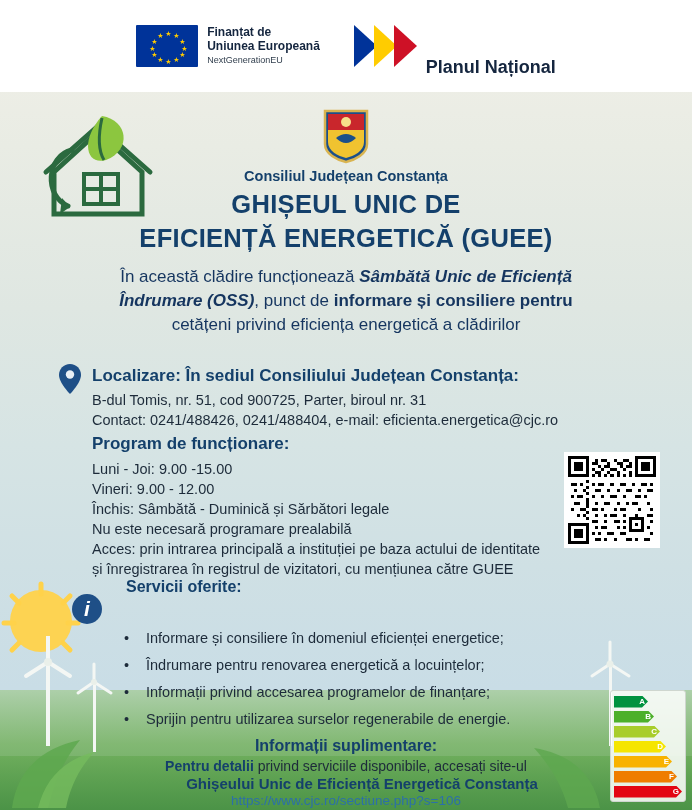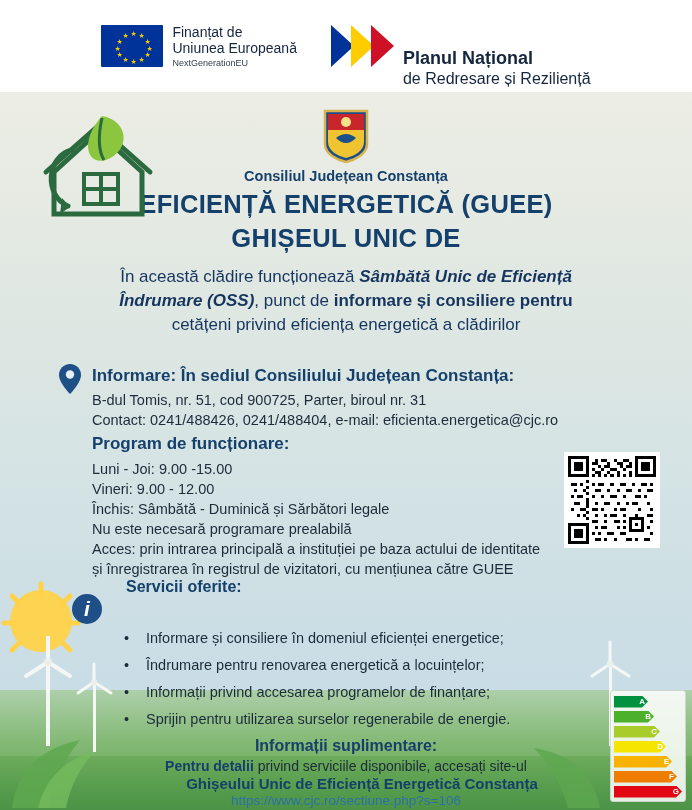--- a/index.html
+++ b/index.html
@@ -39,21 +39,21 @@
     position: relative;
     border-radius: 1px;
   }
   .eu-star {
     position: absolute;
     color: #FFCC00;
     font-size: 7px;
     line-height: 7px;
   }
   .eu-text { line-height: 1.16; }
-  .eu-text .l1, .eu-text .l2 { font-size: 14px; font-weight: normal; color: #15263f; }
+  .eu-text .l1, .eu-text .l2 { font-size: 12px; font-weight: bold; color: #15263f; }
   .eu-text .l3 { font-size: 9px; color: #33404f; margin-top: 1px; }
 
   .gov-block { text-align: center; color: #1b3a6b; }
   .gov-top, .gov-bottom {
     font-size: 7.5px; font-weight: bold; letter-spacing: 1.1px;
   }
   .gov-seal {
     width: 40px; height: 40px;
     border: 2px solid #1b3a6b;
     border-radius: 50%;
@@ -331,21 +331,20 @@
 
 
     <div class="pnrr-block">
       <div class="pnrr-arrows">
         <span class="arrow a1"></span>
         <span class="arrow a2"></span>
         <span class="arrow a3"></span>
       </div>
       <div class="pnrr-text">
         <div class="p1">Planul Național</div>
-        <div class="p2">de Redresare și Reziliență</div>
       </div>
     </div>
   </div>
 
   <div class="content">
 
     <svg class="art house-icon" viewBox="0 0 128 112">
       <path d="M18 62 L62 22 L106 62 L106 104 L18 104 Z" fill="none" stroke="#2b6a3f" stroke-width="5"></path>
       <path d="M10 62 L62 16 L114 62" fill="none" stroke="#2b6a3f" stroke-width="5" stroke-linecap="round"></path>
       <rect x="48" y="64" width="34" height="30" fill="none" stroke="#2b6a3f" stroke-width="4"></rect>
@@ -361,36 +360,36 @@
       <path d="M3 3 H45 V36 C45 46 33 52 24 54 C15 52 3 46 3 36 Z" fill="#1b4f8a" stroke="#d9b450" stroke-width="2.5"></path>
       <path d="M6 6 H42 V22 H6 Z" fill="#c9262c"></path>
       <path d="M6 22 H42 V34 C42 43 32 48 24 50 C16 48 6 43 6 34 Z" fill="#f0c330"></path>
       <circle cx="24" cy="14" r="5" fill="#f7e08a"></circle>
       <path d="M14 30 q10 -8 20 0 q-10 10 -20 0 Z" fill="#1b4f8a"></path>
     </svg>
 
     <div class="org">Consiliul Județean Constanța</div>
 
     <div class="title">
+      <div>GHIȘEUL UNIC DE</div>
       <div>EFICIENȚĂ ENERGETICĂ (GUEE)</div>
-      <div>GHIȘEUL UNIC DE</div>
     </div>
 
     <div class="intro">
       <span>În această clădire funcționează </span><span class="it">Sâmbătă Unic de Eficiență</span><br>
       <span class="it">Îndrumare (OSS)</span><span>, punct de </span><span class="bd">informare și consiliere pentru</span><br>
       <span>cetățeni privind eficiența energetică a clădirilor</span>
     </div>
 
     <svg class="pin-icon" viewBox="0 0 24 32">
       <path d="M12 1 C5.5 1 1 6 1 12 C1 20 12 31 12 31 C12 31 23 20 23 12 C23 6 18.5 1 12 1 Z" fill="#1e4f87"></path>
       <circle cx="12" cy="11.5" r="4.2" fill="#e7eef5"></circle>
     </svg>
 
-    <div class="loc-head">Informare: În sediul Consiliului Județean Constanța:</div>
+    <div class="loc-head">Localizare: În sediul Consiliului Județean Constanța:</div>
     <div class="loc-line loc-l1">B-dul Tomis, nr. 51, cod 900725, Parter, biroul nr. 31</div>
     <div class="loc-line loc-l2">Contact: 0241/488426, 0241/488404, e-mail: eficienta.energetica@cjc.ro</div>
 
     <div class="prog-head">Program de funcționare:</div>
     <div class="prog-line p1">Luni - Joi: 9.00 -15.00</div>
     <div class="prog-line p2">Vineri: 9.00 - 12.00</div>
     <div class="prog-line p3">Închis: Sâmbătă - Duminică și Sărbători legale</div>
     <div class="prog-line p4">Nu este necesară programare prealabilă</div>
     <div class="prog-line p5">Acces: prin intrarea principală a instituției pe baza actului de identitate</div>
     <div class="prog-line p6">și înregistrarea în registrul de vizitatori, cu mențiunea către GUEE</div>

